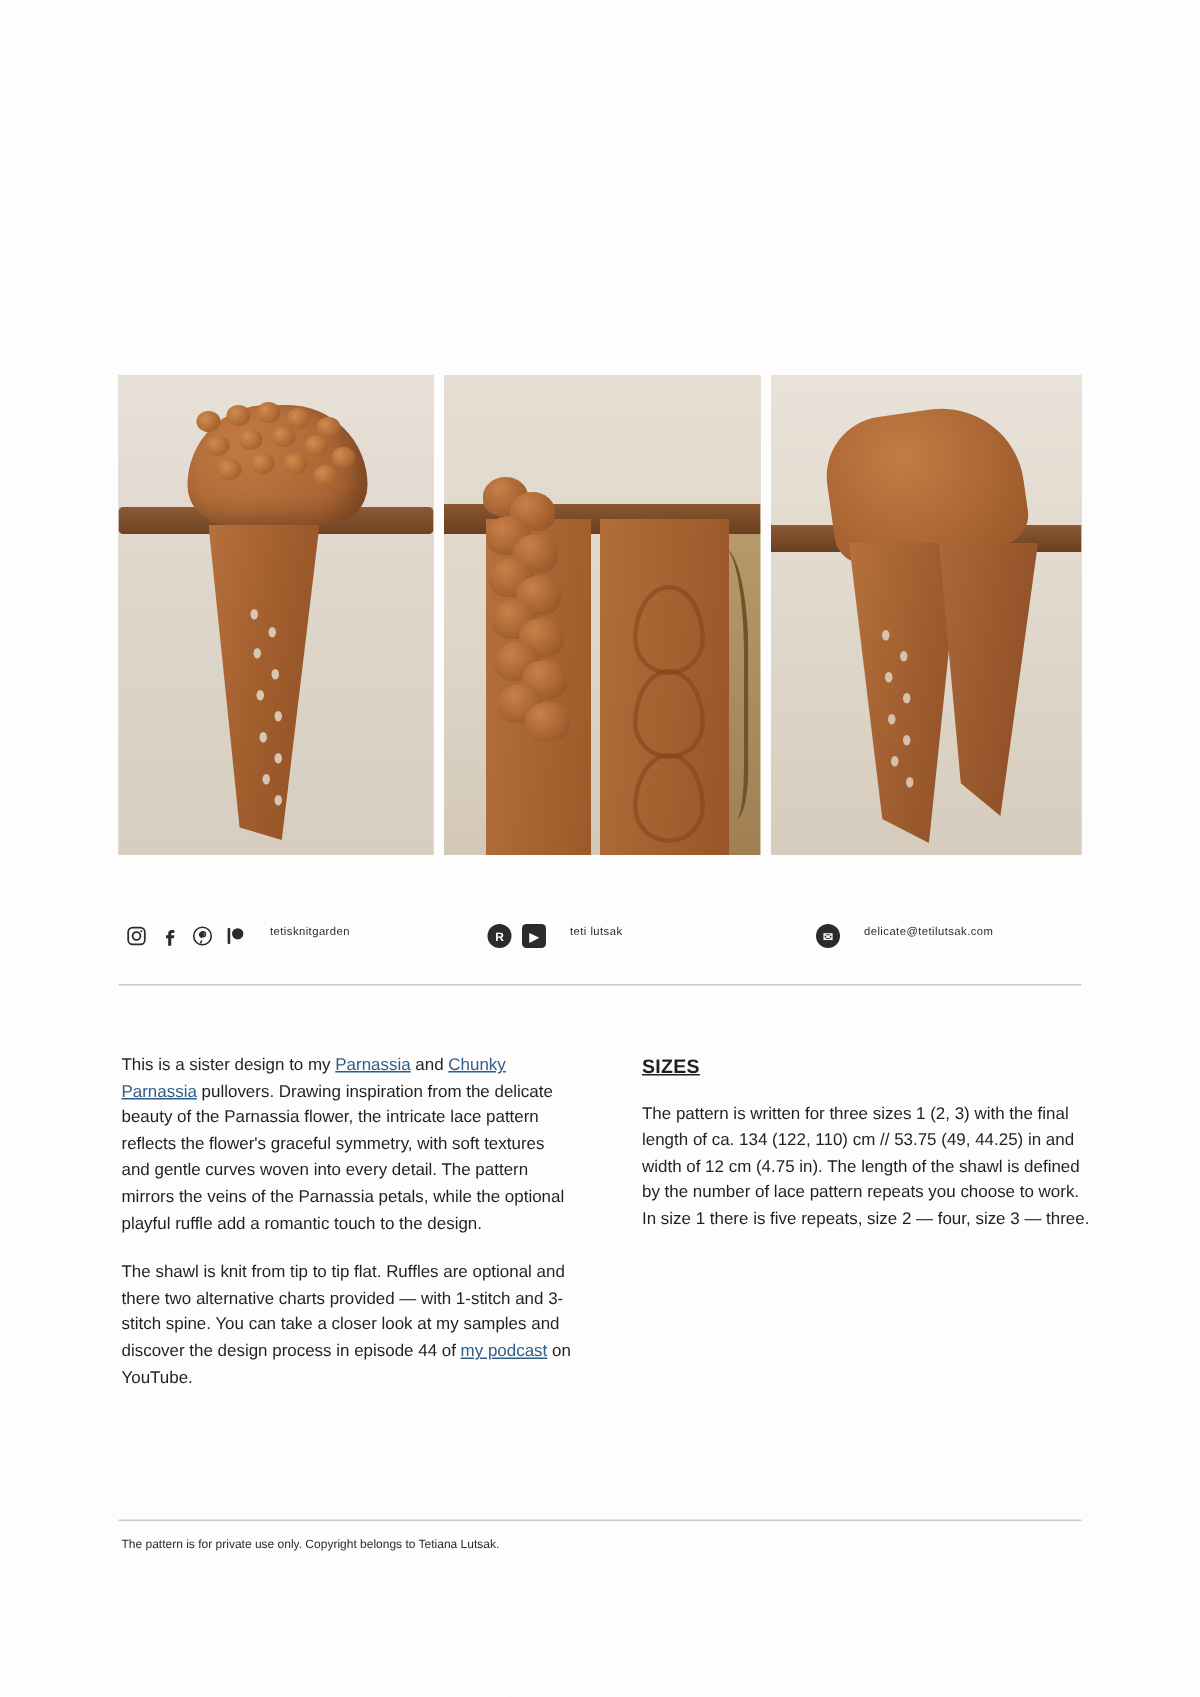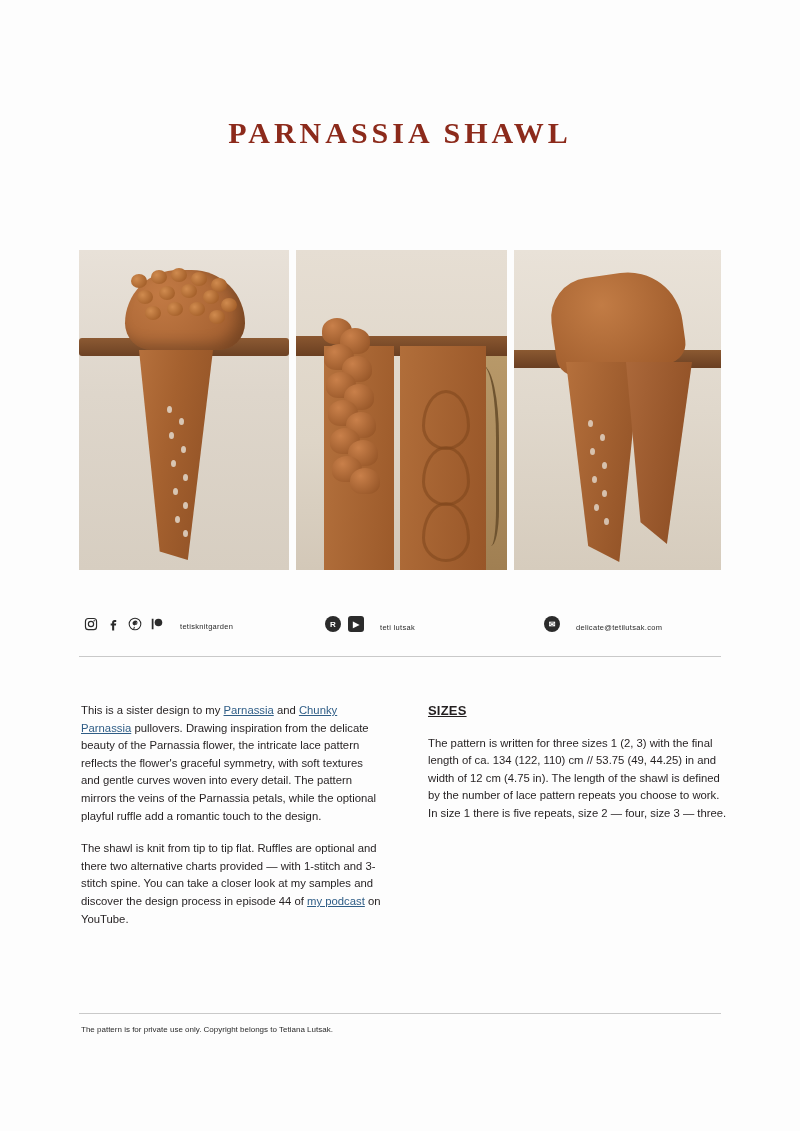--- a/index.html
+++ b/index.html
@@ -175,21 +175,21 @@
   }
 
   
   .social {
     position: absolute;
     top: 612px;
     left: 79px;
     width: 642px;
     height: 30px;
   }
-  .soc-group { position:absolute; display:flex; align-items:flex-end; gap:7px; }
+  .soc-group { position:absolute; display:flex; align-items:flex-start; gap:7px; }
   .soc-group.g1 { left: 4px; top: 4px; }
   .soc-group.g2 { left: 246px; top: 4px; }
   .soc-group.g3 { left: 465px; top: 4px; }
   .soc-icon {
     width: 15px; height: 15px;
     display:flex; align-items:center; justify-content:center;
     color:#2b2b2b;
   }
   .soc-icon svg { display:block; }
   .soc-label {
@@ -246,21 +246,20 @@
     font-size: 8px;
     line-height: 12px;
     color:#2b2b2b;
   }
 </style>
 </head>
 <body>
 
 <div class="page">
 
-  <div class="title">PARNASSIA SHAWL</div>
 
   <div class="photos">
 
     <div class="photo p1">
       <div class="bg"></div>
       <div class="rod"></div>
       <div class="ruffle"></div>
       <div class="bobbles">
         <i style="left:2px;  top:6px;"></i>
           <i style="left:22px; top:2px;"></i>

